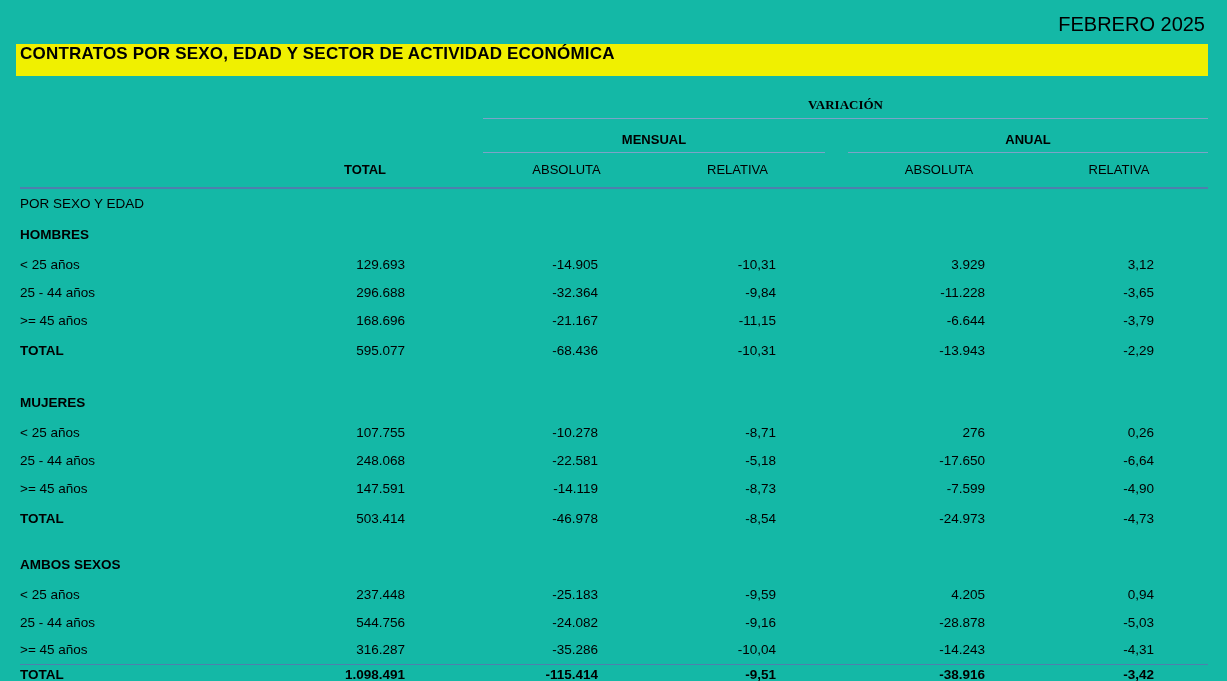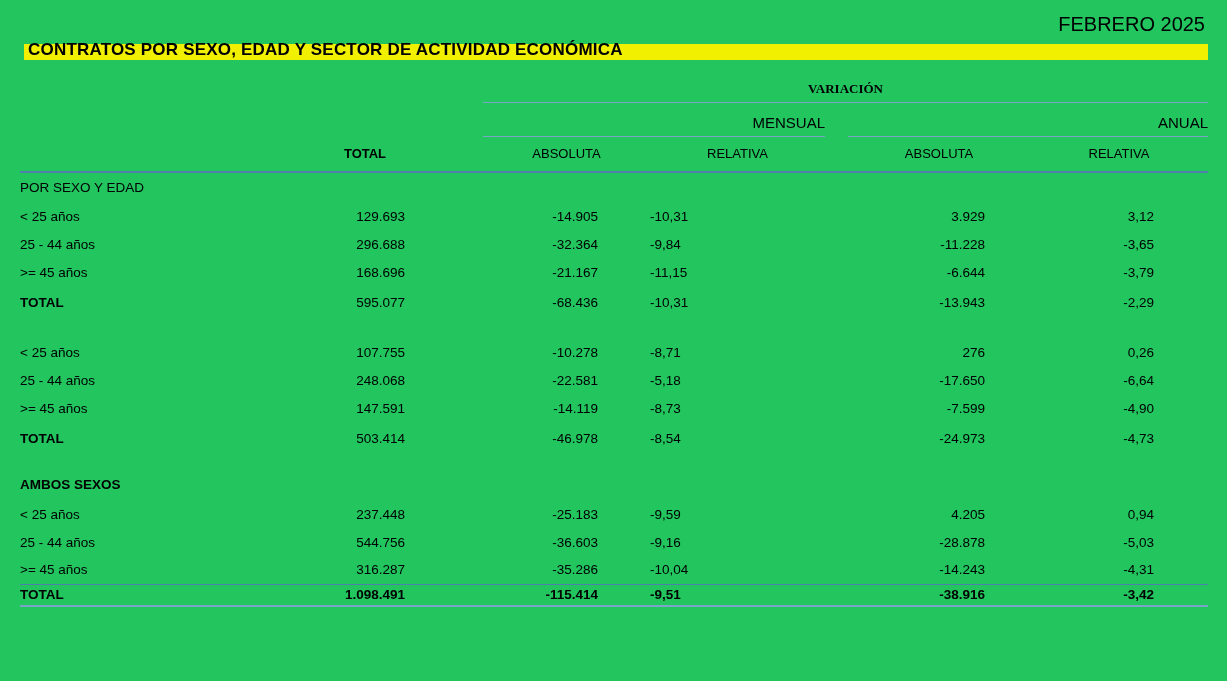--- a/index.html
+++ b/index.html
@@ -1,80 +1,80 @@
 <!DOCTYPE html>
 <html style="--banner: #f0f000; --rule: #7ca3c8; --rule-dark: #4f7fad;"><head>
 <meta charset="utf-8">
 <style>
   html, body { margin: 0; padding: 0; background: #ffffff; }
   .page {
     position: relative;
     width: 1227px;
     height: 681px;
-    background: #22c55e;
+    background: #14b8a6;
     overflow: hidden;
     font-family: "Liberation Sans", "DejaVu Sans", sans-serif;
     color: #000000;
   }
   .period {
     margin: 12px 19px 0 20px;
     text-align: right;
     font-size: 20px;
     font-weight: normal;
     padding-right: 3px;
     line-height: 24px;
   }
   .banner {
-    margin: 8px 19px 0 24px;
-    height: 16px;
+    margin: 8px 19px 0 16px;
+    height: 32px;
     background: var(--banner, #f0f000);
     display: flex;
-    align-items: flex-end;
+    align-items: flex-start;
   }
   .banner .title {
     font-size: 17px;
     font-weight: bold;
     padding-left: 4px;
     letter-spacing: 0.2px;
   }
   table.main {
     margin: 14px 19px 0 20px;
     width: 1188px;
     border-collapse: collapse;
     table-layout: fixed;
   }
   td, th { padding: 0; font-size: 13.5px; font-weight: normal; text-align: left; vertical-align: middle; overflow: hidden; white-space: nowrap; }
 
   
   tr.hrow1 { height: 28px; font-family: Liberation Serif, serif; }
   tr.hrow2 { height: 34px; }
   tr.hrow3 { height: 36px; }
   th.variacion { text-align: center; font-weight: bold; font-size: 13px; border-bottom: 1.5px solid var(--rule, #7ca3c8); vertical-align: bottom; padding-bottom: 5px; }
-  th.mensual, th.anual { text-align: right; font-weight: normal; font-size: 15px; border-bottom: 1.5px solid var(--rule, #7ca3c8); vertical-align: bottom; padding-bottom: 5px; }
+  th.mensual, th.anual { text-align: center; font-weight: bold; font-size: 13px; border-bottom: 1.5px solid var(--rule, #7ca3c8); vertical-align: bottom; padding-bottom: 5px; }
   tr.hrow3 > * { border-bottom: 2px solid var(--rule-dark, #4f7fad); }
   th.h-total   { text-align: center; font-weight: bold; font-size: 13px; padding-right: 53px; }
   th.h-abs-m, th.h-rel-m, th.h-abs-a, th.h-rel-a { text-align: center; font-weight: normal; font-size: 13px; }
 
   
   tr.sec    { height: 30px; }
   tr.sec td { font-weight: normal; font-size: 13.5px; }
   tr.grp    { height: 32px; vertical-align: middle; }
   tr.grp td { font-weight: bold; font-size: 13.5px; }
   tr.data   { height: 28px; }
   tr.gtotal { height: 32px; }
   tr.gtotal td.lbl { font-weight: bold; }
   tr.spacer1 { height: 20px; }
   tr.spacer2 { height: 14px; }
   tr.grand  { height: 22px; }
   tr.grand > td { border-top: 1.5px solid var(--rule-dark, #4f7fad); border-bottom: 2px solid var(--rule, #7ca3c8); font-weight: bold; }
 
   td.lbl { text-align: left; }
   td.t  { text-align: right; padding-right: 78px; }
   td.ma { text-align: right; padding-right: 52px; }
-  td.mr { text-align: left; padding-right: 49px; }
+  td.mr { text-align: right; padding-right: 49px; }
   td.aa { text-align: right; padding-right: 45px; }
   td.ar { text-align: right; padding-right: 54px; }
 </style>
 </head>
 <body>
 
 <div class="page">
 
   <div class="period">FEBRERO 2025</div>
 
@@ -112,20 +112,23 @@
         <th class="h-abs-a">ABSOLUTA</th>
         <th class="h-rel-a">RELATIVA</th>
       </tr>
     </thead>
     <tbody>
 
       <tr class="sec">
         <td colspan="7">POR SEXO Y EDAD</td>
       </tr>
 
+      <tr class="grp">
+        <td colspan="7">HOMBRES</td>
+      </tr>
       <tr class="data">
         <td class="lbl">&lt; 25 años</td>
         <td class="t">129.693</td>
         <td class="ma">-14.905</td>
         <td class="mr">-10,31</td>
         <td></td>
         <td class="aa">3.929</td>
         <td class="ar">3,12</td>
       </tr>
       <tr class="data">
@@ -153,20 +156,23 @@
         <td class="mr">-10,31</td>
         <td></td>
         <td class="aa">-13.943</td>
         <td class="ar">-2,29</td>
       </tr>
 
       <tr class="spacer1">
           <td colspan="7"></td>
         </tr>
 
+      <tr class="grp">
+        <td colspan="7">MUJERES</td>
+      </tr>
       <tr class="data">
         <td class="lbl">&lt; 25 años</td>
         <td class="t">107.755</td>
         <td class="ma">-10.278</td>
         <td class="mr">-8,71</td>
         <td></td>
         <td class="aa">276</td>
         <td class="ar">0,26</td>
       </tr>
       <tr class="data">
@@ -209,21 +215,21 @@
         <td class="t">237.448</td>
         <td class="ma">-25.183</td>
         <td class="mr">-9,59</td>
         <td></td>
         <td class="aa">4.205</td>
         <td class="ar">0,94</td>
       </tr>
       <tr class="data">
         <td class="lbl">25 - 44 años</td>
         <td class="t">544.756</td>
-        <td class="ma">-36.603</td>
+        <td class="ma">-24.082</td>
         <td class="mr">-9,16</td>
         <td></td>
         <td class="aa">-28.878</td>
         <td class="ar">-5,03</td>
       </tr>
       <tr class="data">
         <td class="lbl">&gt;= 45 años</td>
         <td class="t">316.287</td>
         <td class="ma">-35.286</td>
         <td class="mr">-10,04</td>

